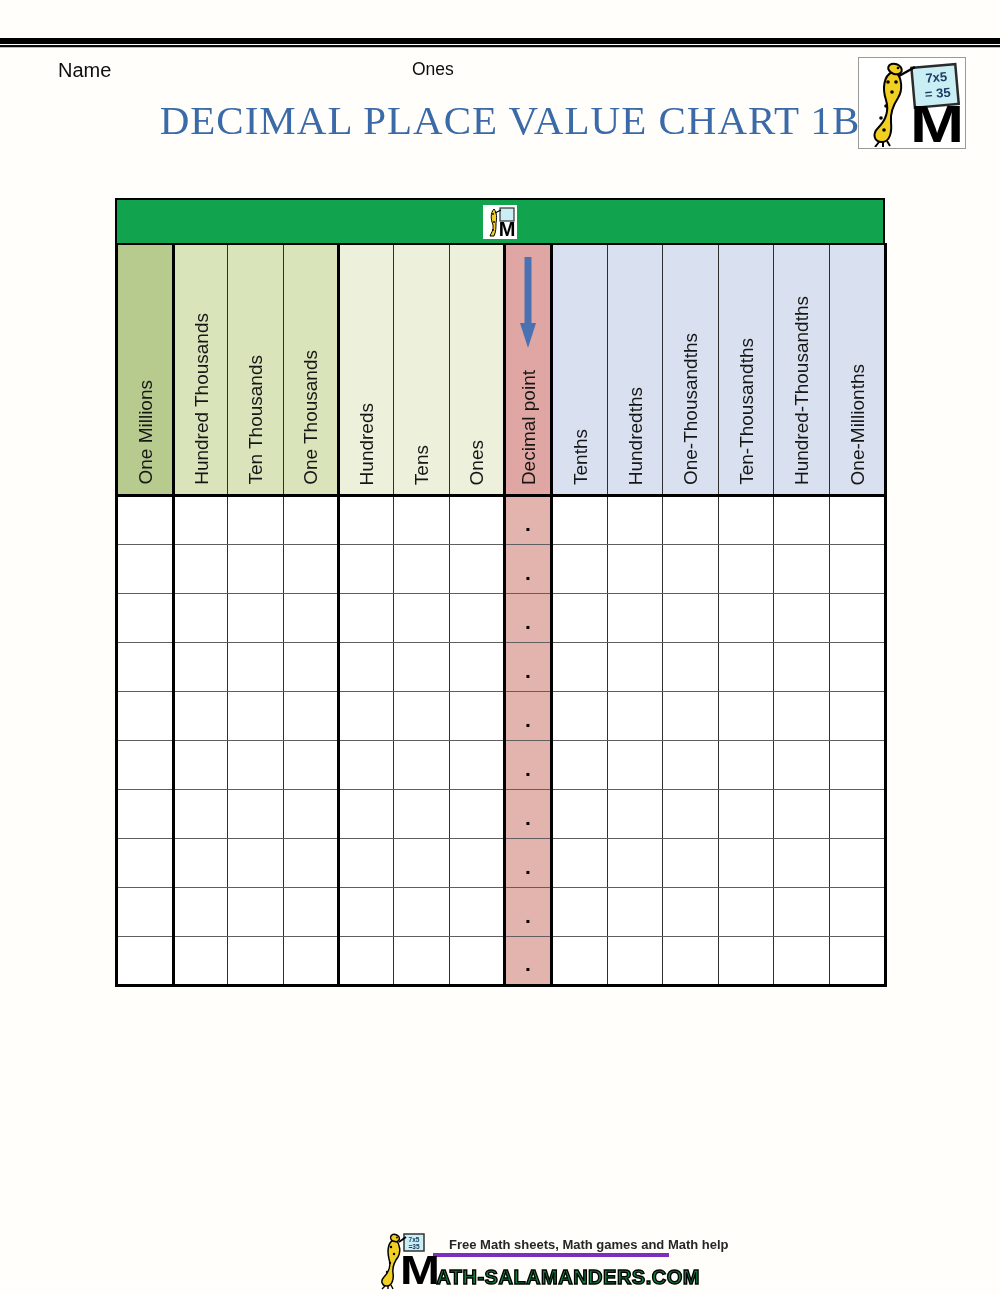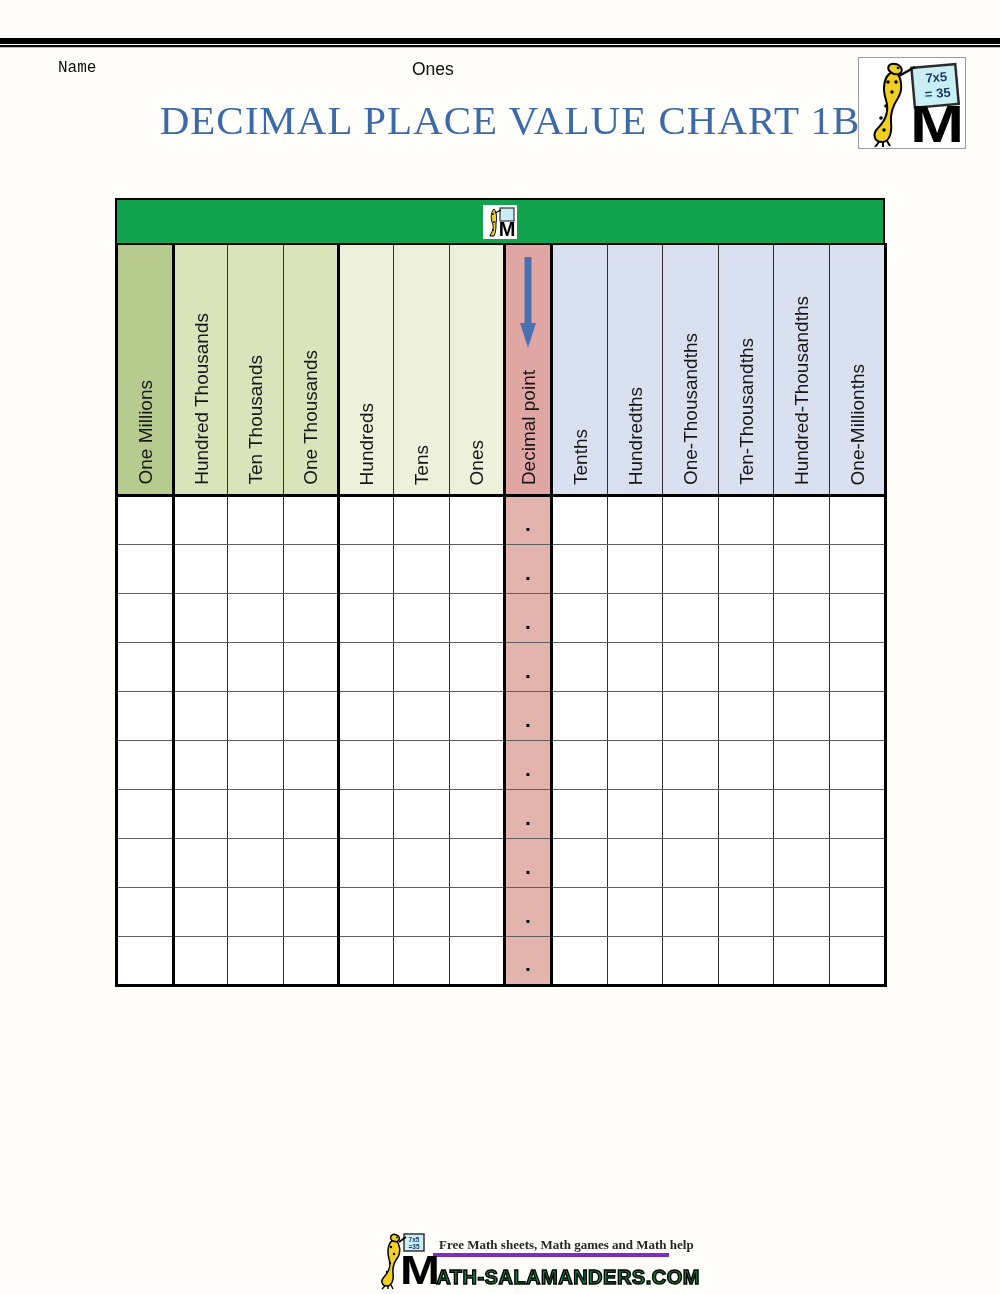--- a/index.html
+++ b/index.html
@@ -20,21 +20,21 @@
     position:relative;width:1000px;height:1294px;background:#fffefa;
     font-family:"Liberation Sans",sans-serif;color:#111;overflow:hidden;
   }
   
   .top-rule{position:absolute;left:0;top:38px;width:1000px;}
   .top-rule .r1{height:6px;background:#000;}
   .top-rule .r2{height:1px;background:#fff;}
   .top-rule .r3{height:2px;background:#0a0a0a;}
   .top-rule .r4{height:1px;background:#bdbdbd;}
   
-  .name-label{position:absolute;left:58px;top:59px;font-size:16px;color:#0e0e0e;font-family:Liberation Mono, monospace;}
+  .name-label{position:absolute;left:58px;top:59px;font-size:20px;color:#0e0e0e;}
   .date-label{position:absolute;left:412px;top:59px;font-size:17.5px;color:#0e0e0e;}
   
   .corner-logo{position:absolute;left:858px;top:57px;width:108px;height:92px;background:#fff;border:1.5px solid #9a9a9a;}
   
   .page-title{position:absolute;left:0;top:96px;width:1000px;text-align:center;
     font-family:"Liberation Serif",serif;font-size:41px;letter-spacing:1px;color:var(--titleblue);padding-left:20px;}
   
   .chart-titlebar{position:absolute;left:115px;top:198px;width:770px;height:45px;
     background:var(--green);border:2px solid #000;border-bottom:none;
     display:flex;align-items:center;justify-content:center;gap:11px;}
@@ -63,21 +63,21 @@
   .pv-table tbody tr:last-child td{border-bottom:0;}
   .pv-table tbody td:nth-child(8){background:var(--pinkb);}
   .vwrap{height:249px;display:flex;flex-direction:column;align-items:center;justify-content:flex-end;padding-bottom:9px;}
   .vwrap.with-arrow{justify-content:space-between;padding-top:10px;}
   .vlabel{writing-mode:vertical-rl;transform:rotate(180deg);white-space:nowrap;
     font-size:19px;font-weight:400;color:#161616;line-height:1;}
   .dot{display:inline-block;font-size:21px;font-weight:bold;color:#000;line-height:1;padding-bottom:10px;}
   
   .site-footer{position:absolute;left:377px;top:1228px;width:320px;height:64px;}
   .f-icon{position:absolute;left:0;top:4px;}
-  .f-tagline{position:absolute;left:62px;top:9px;font-size:13px;font-weight:bold;color:#262626;white-space:nowrap;font-family:Liberation Serif, serif;}
+  .f-tagline{position:absolute;left:72px;top:9px;font-size:13px;font-weight:bold;color:#262626;white-space:nowrap;}
   .f-rule{position:absolute;left:56px;top:25px;width:236px;height:3.5px;background:var(--purple);}
   .f-domain{position:absolute;left:23px;top:26px;display:flex;align-items:flex-end;white-space:nowrap;}
   .f-m{font-size:40px;font-weight:800;line-height:.82;display:inline-block;transform:scaleX(1.2);transform-origin:left bottom;margin-right:3px;color:#000;}
   .f-rest{font-size:20px;font-weight:700;line-height:.95;color:#15803d;
     -webkit-text-stroke:1.4px #000;text-stroke:1.4px #000;letter-spacing:.5px;}
 </style>
 </head>
 <body>
 
 <div class="sheet">

